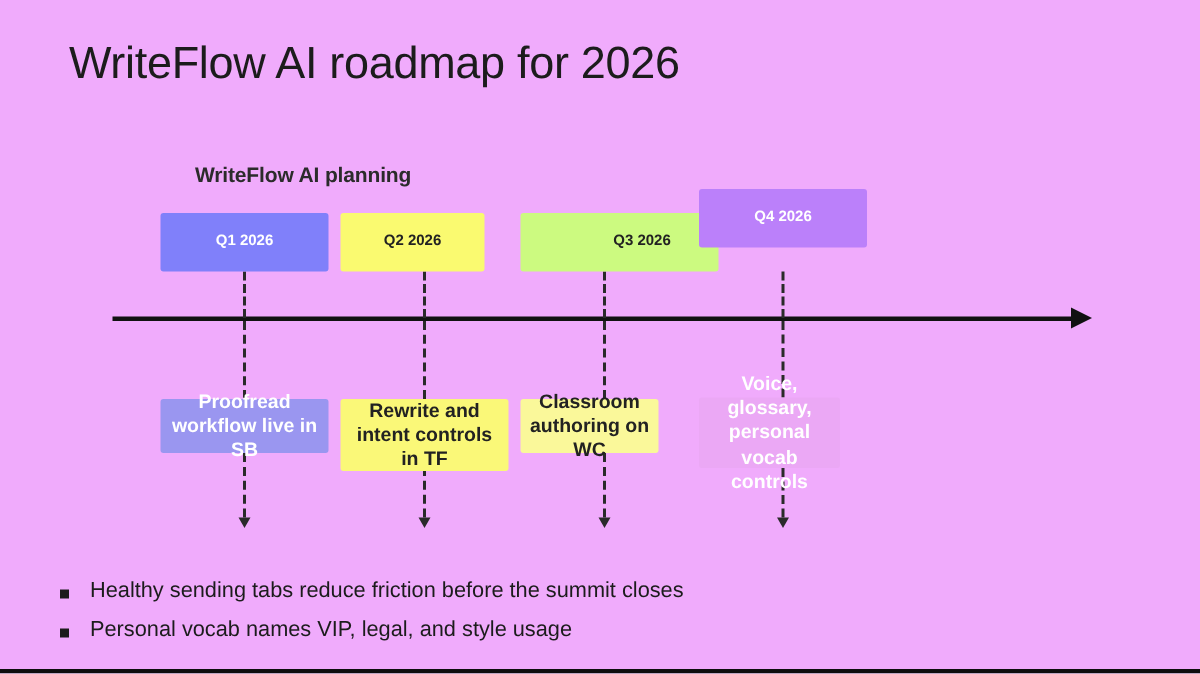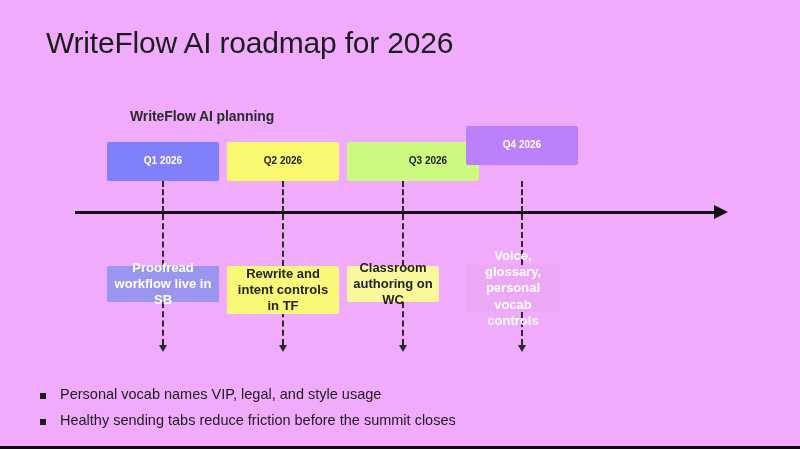--- a/index.html
+++ b/index.html
@@ -144,36 +144,36 @@
       <div class="connector" style="left: 402px; top: 302px; height: 43px;"></div>
       <div class="connector-arrow" style="left: 399px; top: 345px;"></div>
       <div class="connector" style="left: 521px; top: 181px; height: 31px;"></div>
       <div class="connector" style="left: 521px; top: 214px; height: 51px;"></div>
       <div class="connector" style="left: 521px; top: 312px; height: 33px;"></div>
       <div class="connector-arrow" style="left: 518px; top: 345px;"></div>
     </div>
 
   <div id="milestones-top">
       <div class="q-box q-top" style="left: 107px; top: 142px; width: 112px; background: rgb(128, 128, 250); color: rgb(255, 255, 255);">Q1 2026</div>
-      <div class="q-box q-top" style="left: 227px; top: 142px; width: 112px; background: rgb(250, 250, 112); color: rgb(34, 34, 34);">Q2 2026</div>
+      <div class="q-box q-top" style="left: 227px; top: 142px; width: 96px; background: rgb(250, 250, 112); color: rgb(34, 34, 34);">Q2 2026</div>
       <div class="q-box q-top" style="left: 347px; top: 142px; width: 132px; background: rgb(204, 250, 128); color: rgb(34, 34, 34); padding-left: 34px;">Q3 2026</div>
       <div class="q-box q-top" style="left: 466px; top: 126px; width: 112px; background: rgb(187, 128, 250); color: rgb(255, 255, 255);">Q4 2026</div>
     </div>
 
   <div id="milestones-bottom">
       <div class="q-box q-bottom" style="left: 107px; top: 266px; width: 112px; height: 36px; background: rgb(154, 150, 240); color: rgb(255, 255, 255);">Proofread workflow live in SB</div>
       <div class="q-box q-bottom" style="left: 227px; top: 266px; width: 112px; height: 48px; background: rgb(250, 248, 120); color: rgb(34, 34, 34);">Rewrite and intent controls in TF</div>
       <div class="q-box q-bottom" style="left: 347px; top: 266px; width: 92px; height: 36px; background: rgb(250, 248, 154); color: rgb(34, 34, 34);">Classroom authoring on WC</div>
       <div class="q-box q-bottom" style="left: 466px; top: 265px; width: 94px; height: 47px; background: rgb(235, 168, 245); color: rgb(255, 255, 255);">Voice, glossary, personal vocab controls</div>
     </div>
 
   <ul id="bullet-list">
       <li>
         <span class="bullet-marker"></span>
-        <span>Personal vocab names VIP, legal, and style usage</span>
+        <span>Healthy sending tabs reduce friction before the summit closes</span>
       </li>
       <li>
         <span class="bullet-marker"></span>
-        <span>Healthy sending tabs reduce friction before the summit closes</span>
+        <span>Personal vocab names VIP, legal, and style usage</span>
       </li>
     </ul>
 
 </div>
 
 </body></html>

